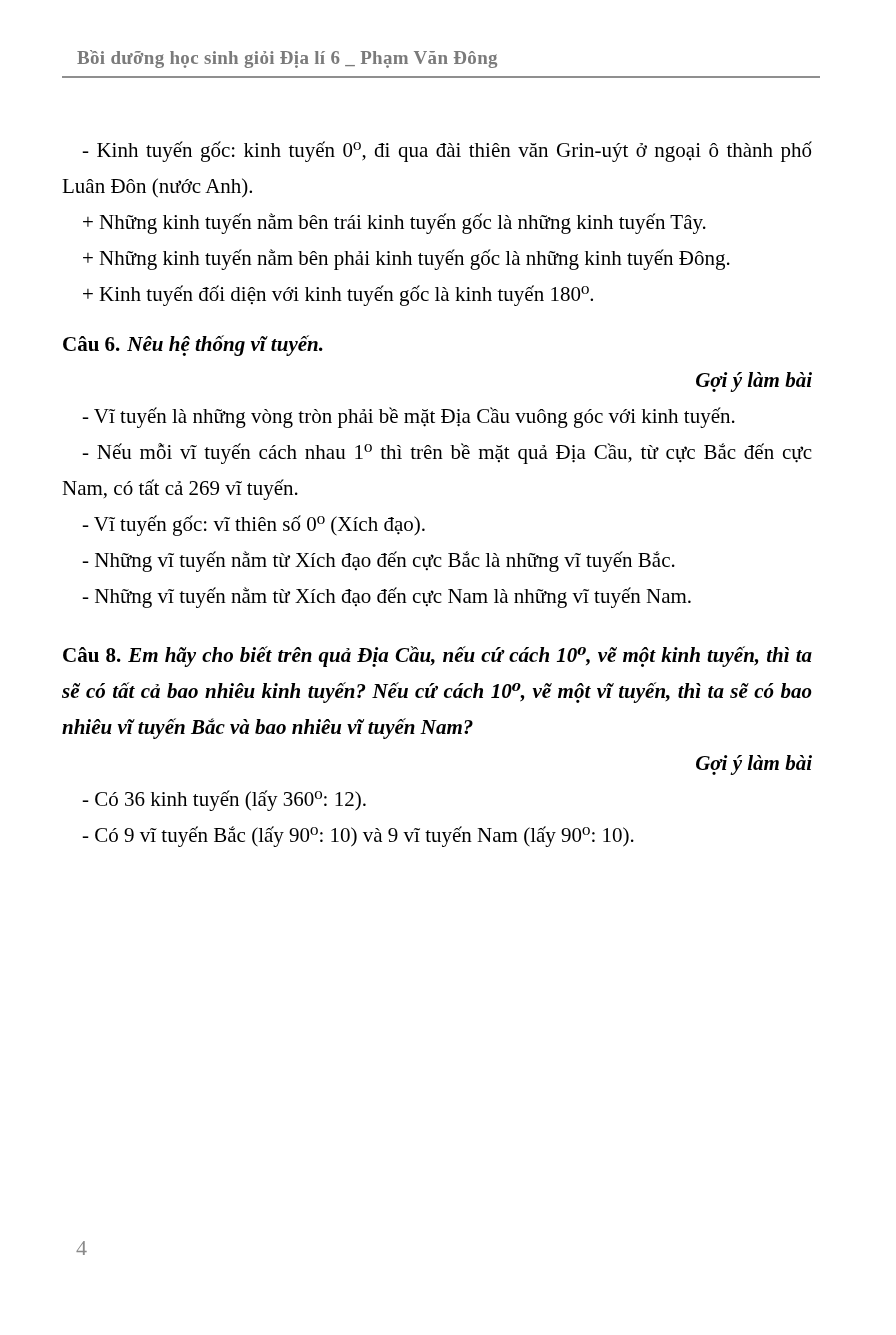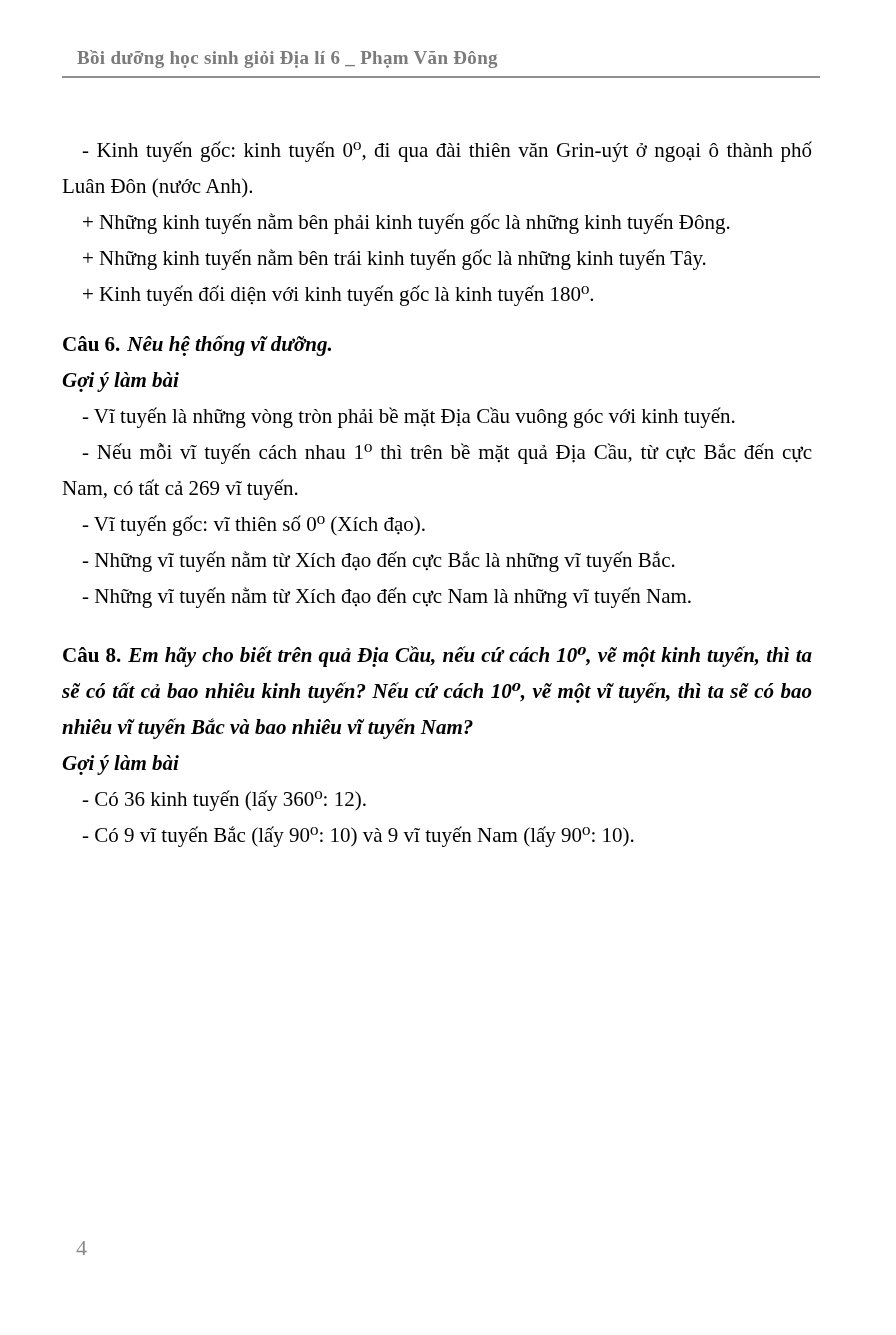--- a/index.html
+++ b/index.html
@@ -54,21 +54,21 @@
   .q-heading .q-label {
     font-style: normal;
   }
   .q-heading .q-text {
     font-style: italic;
     padding-left: 7px;
   }
   .q5 { margin-top: 14px !important; }
   .q6 { margin-top: 23px !important; }
   .hint {
-    text-align: left;
+    text-align: right;
     text-indent: 0;
     font-weight: bold;
     font-style: italic;
   }
   .page-number {
     position: absolute;
     left: 76px;
     top: 1234px;
     font-size: 22px;
     line-height: 28px;
@@ -78,25 +78,25 @@
 </head>
 <body>
 
 <div class="page-header">
   <span>Bồi dưỡng học sinh giỏi Địa lí 6 _ Phạm Văn Đông</span>
 </div>
 
 <div class="content">
 
   <p class="item">- Kinh tuyến gốc: kinh tuyến 0⁰, đi qua đài thiên văn Grin-uýt ở ngoại ô thành phố Luân Đôn (nước Anh).</p>
+  <p class="item">+ Những kinh tuyến nằm bên trái kinh tuyến gốc là những kinh tuyến Tây.</p>
   <p class="item">+ Những kinh tuyến nằm bên phải kinh tuyến gốc là những kinh tuyến Đông.</p>
-  <p class="item">+ Những kinh tuyến nằm bên trái kinh tuyến gốc là những kinh tuyến Tây.</p>
   <p class="item">+ Kinh tuyến đối diện với kinh tuyến gốc là kinh tuyến 180⁰.</p>
 
-  <p class="q-heading q5"><span class="q-label">Câu 6.</span><span class="q-text">Nêu hệ thống vĩ dưỡng.</span></p>
+  <p class="q-heading q5"><span class="q-label">Câu 6.</span><span class="q-text">Nêu hệ thống vĩ tuyến.</span></p>
 
   <p class="hint">Gợi ý làm bài</p>
 
   <p class="item">- Vĩ tuyến là những vòng tròn phải bề mặt Địa Cầu vuông góc với kinh tuyến.</p>
   <p class="item">- Nếu mỗi vĩ tuyến cách nhau 1⁰ thì trên bề mặt quả Địa Cầu, từ cực Bắc đến cực Nam, có tất cả 269 vĩ tuyến.</p>
   <p class="item">- Vĩ tuyến gốc: vĩ thiên số 0⁰ (Xích đạo).</p>
   <p class="item">- Những vĩ tuyến nằm từ Xích đạo đến cực Bắc là những vĩ tuyến Bắc.</p>
   <p class="item">- Những vĩ tuyến nằm từ Xích đạo đến cực Nam là những vĩ tuyến Nam.</p>
 
   <p class="q-heading q6"><span class="q-label">Câu 8.</span><span class="q-text">Em hãy cho biết trên quả Địa Cầu, nếu cứ cách 10⁰, vẽ một kinh tuyến, thì ta sẽ có tất cả bao nhiêu kinh tuyến? Nếu cứ cách 10⁰, vẽ một vĩ tuyến, thì ta sẽ có bao nhiêu vĩ tuyến Bắc và bao nhiêu vĩ tuyến Nam?</span></p>

